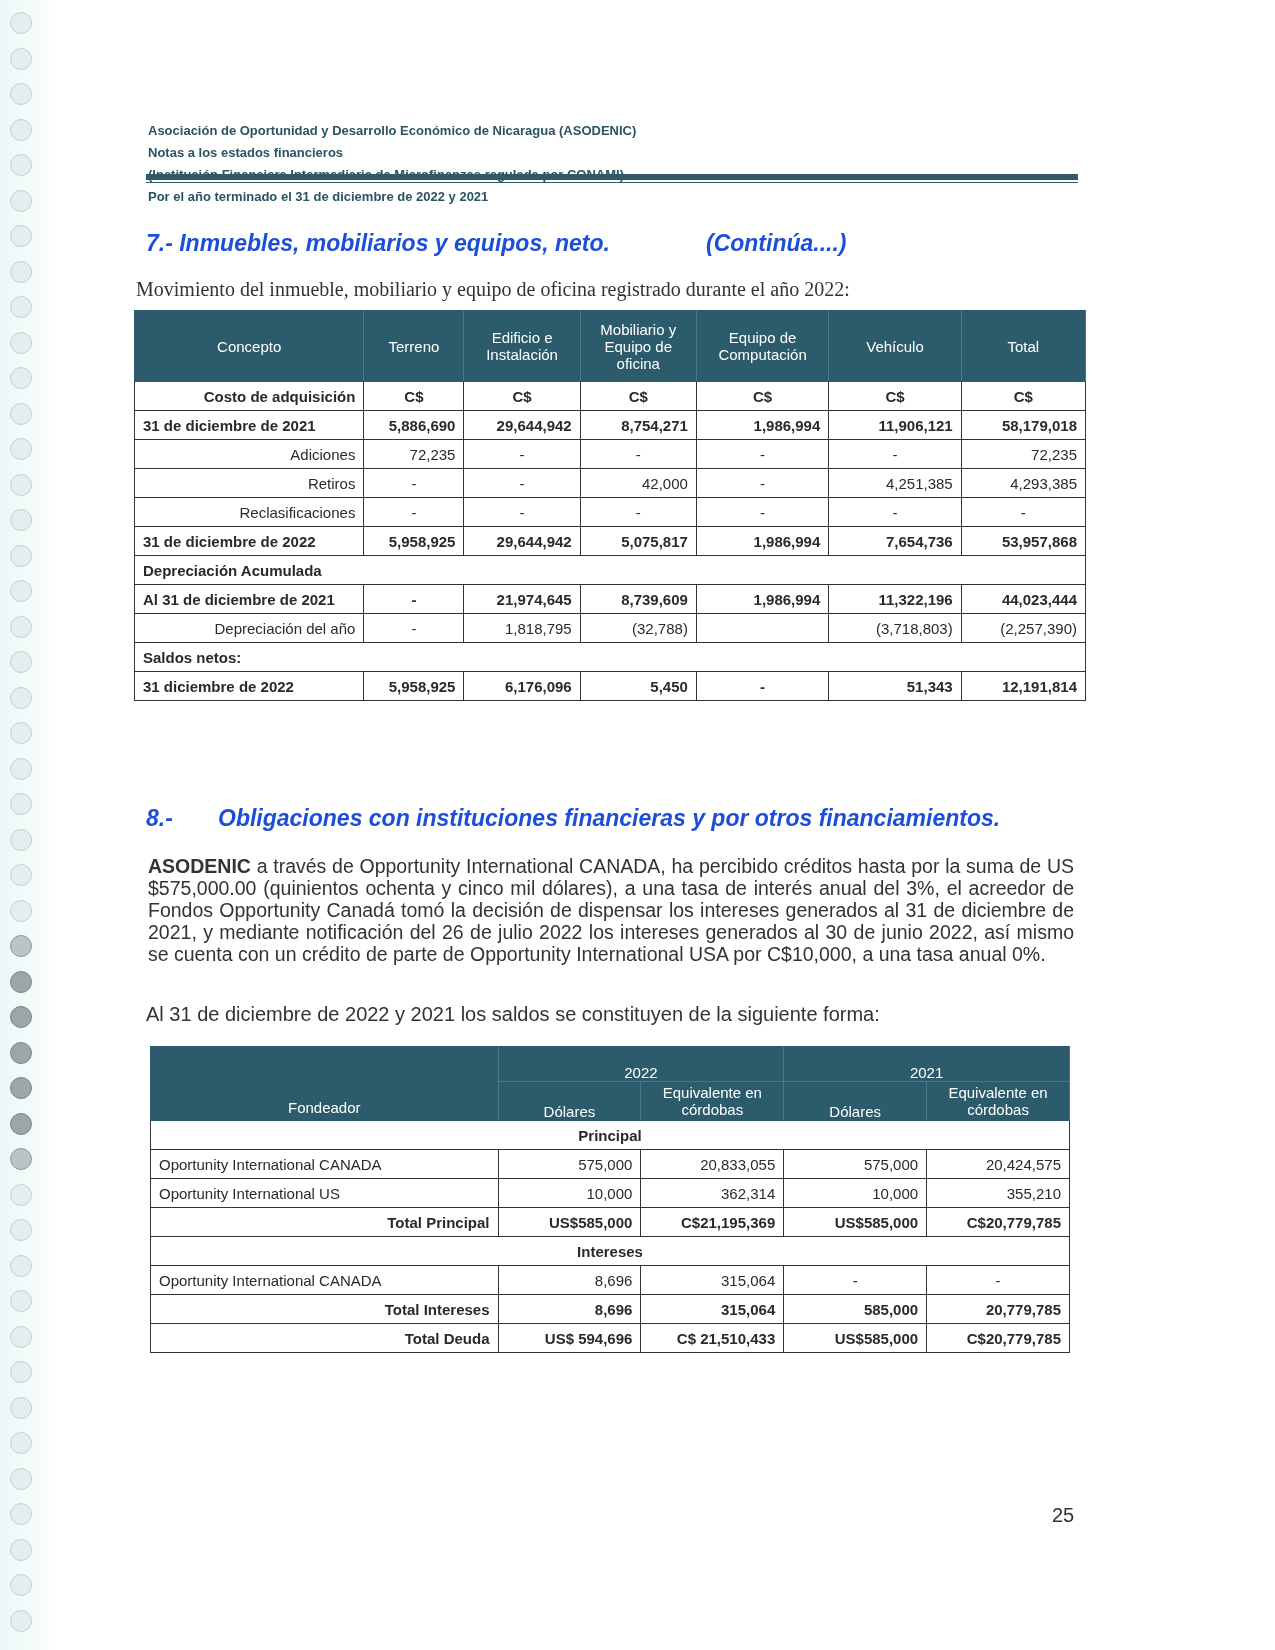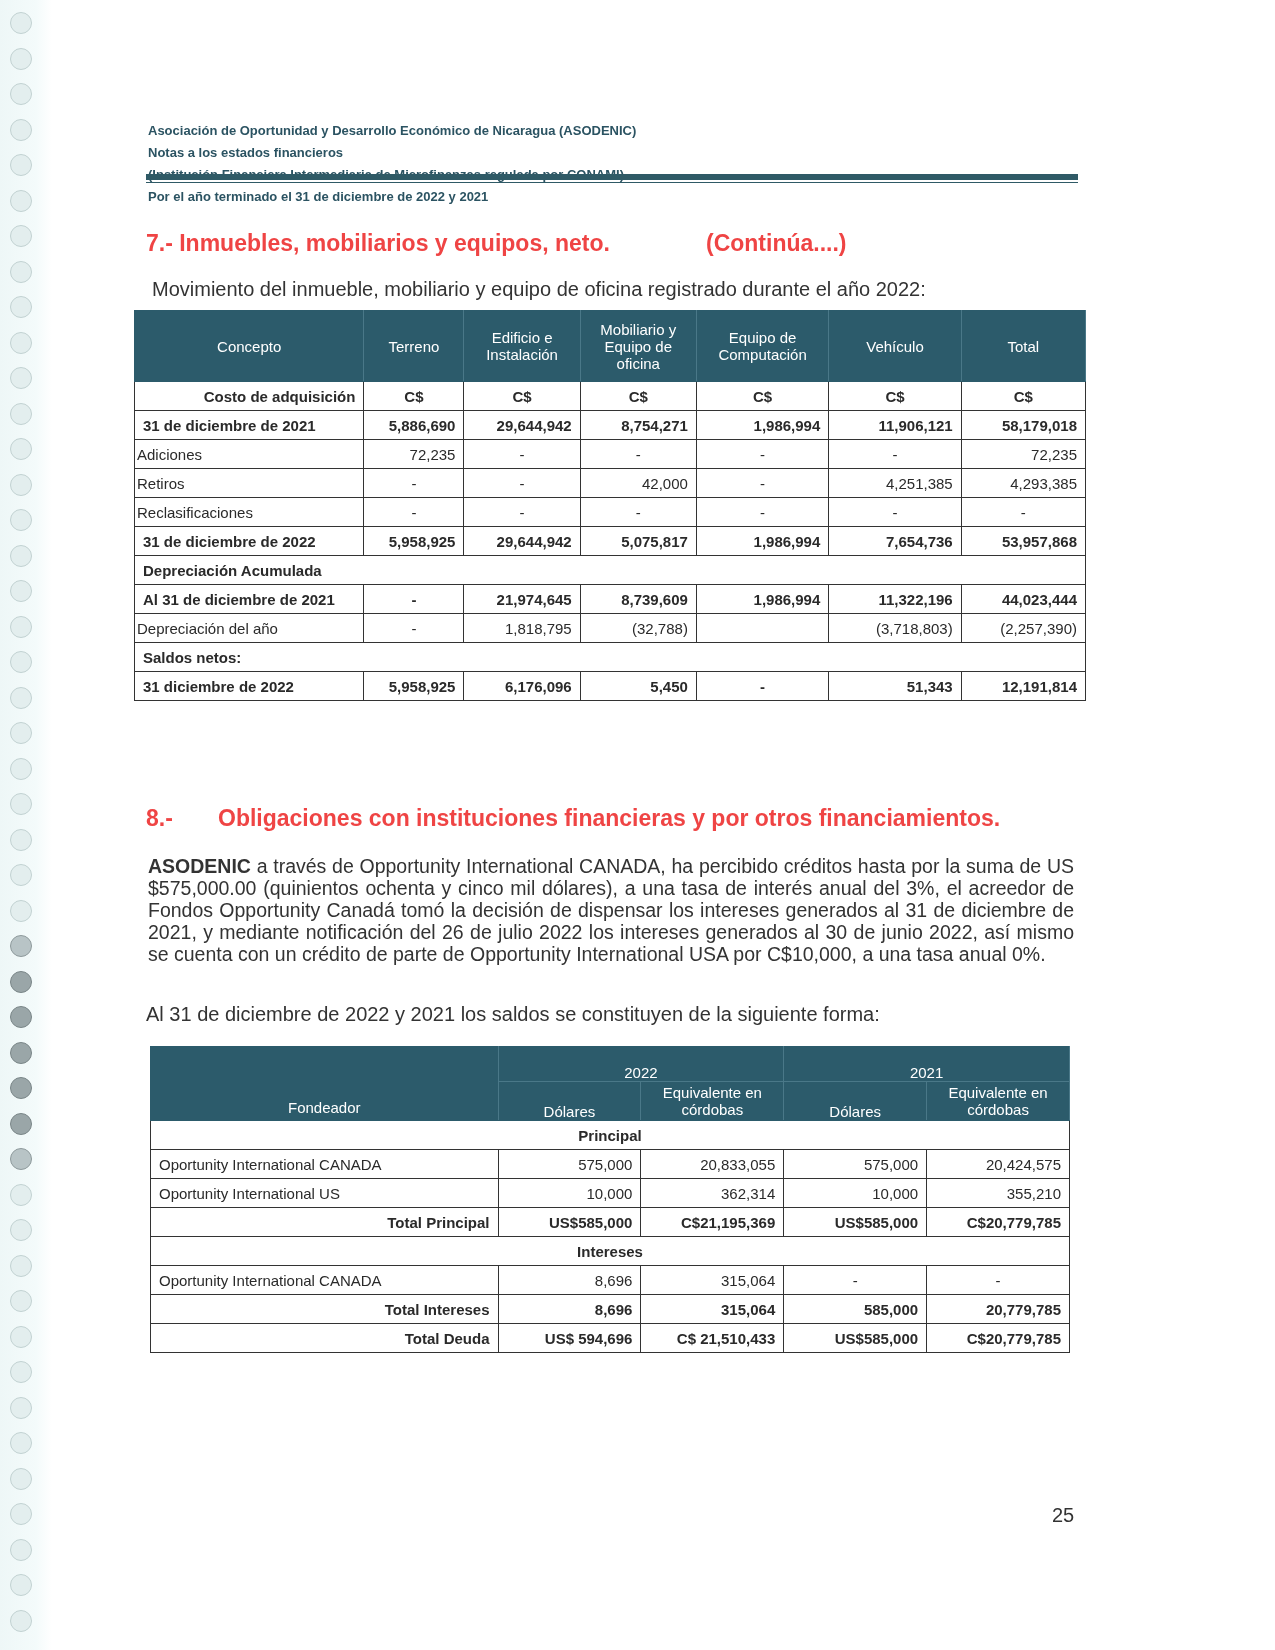--- a/index.html
+++ b/index.html
@@ -26,35 +26,35 @@
   }
   .header-rule {
     position: absolute; left: 146px; top: 174px; width: 932px; height: 6px;
     background: #2f5a66;
   }
   .header-rule-thin {
     position: absolute; left: 146px; top: 182px; width: 932px; height: 1px;
     background: #2f5a66;
   }
   .section-title {
-    position: absolute; font-weight: bold; 
-    color: #ef4444; font-size: 23px;
+    position: absolute; font-weight: bold; font-style: italic;
+    color: #1d4ed8; font-size: 23px;
   }
   .intro { position: absolute; font-size: 20px; color: #333; }
 
   table { border-collapse: collapse; position: absolute; }
   th, td { border: 1.5px solid #333; padding: 0 8px; font-size: 15px; }
   th {
     background: #2c5b6b; color: #ffffff; font-weight: normal; text-align: center;
     border-color: #2c5b6b; border-right: 1px solid #4a7888; line-height: 17px;
   }
   td.num { text-align: right; }
   td.ctr { text-align: center; }
   .b { font-weight: bold; }
-  td.indent { padding-left: 2px; }
+  td.indent { padding-left: 24px; text-align: right; }
 
   #ppe { left: 134px; top: 310px; width: 952px; }
   #ppe tr.h td, #ppe tr.h th { height: 70px; }
   #ppe td { height: 28px; }
 
   .para {
     position: absolute; left: 148px; top: 855px; width: 926px;
     font-size: 19.5px; line-height: 22px; text-align: justify; color: #333;
   }
   #debt { left: 150px; top: 1046px; width: 920px; }
@@ -117,21 +117,21 @@
   <div>Asociación de Oportunidad y Desarrollo Económico de Nicaragua (ASODENIC)</div>
   <div>Notas a los estados financieros</div>
   <div>(Institución Financiera Intermediaria de Microfinanzas regulada por CONAMI)</div>
   <div>Por el año terminado el 31 de diciembre de 2022 y 2021</div>
 </div>
 <div class="header-rule"></div>
 <div class="header-rule-thin"></div>
 
 <div class="section-title" style="left:146px; top:230px;">7.- Inmuebles, mobiliarios y equipos, neto.</div>
 <div class="section-title" style="left:706px; top:230px;text-align:right;">(Continúa....)</div>
-<div class="intro" style="left:152px; top:278px;">Movimiento del inmueble, mobiliario y equipo de oficina registrado durante el año 2022:</div>
+<div class="intro" style="left:136px; top:278px;font-family:Liberation Serif, serif;">Movimiento del inmueble, mobiliario y equipo de oficina registrado durante el año 2022:</div>
 
 <table id="ppe">
   <thead>
     <tr class="h">
       <th style="width:210px">Concepto</th>
       <th style="width:82px">Terreno</th>
       <th style="width:98px">Edificio e Instalación</th>
       <th style="width:98px">Mobiliario y Equipo de oficina</th>
       <th style="width:114px">Equipo de Computación</th>
       <th style="width:114px">Vehículo</th>

